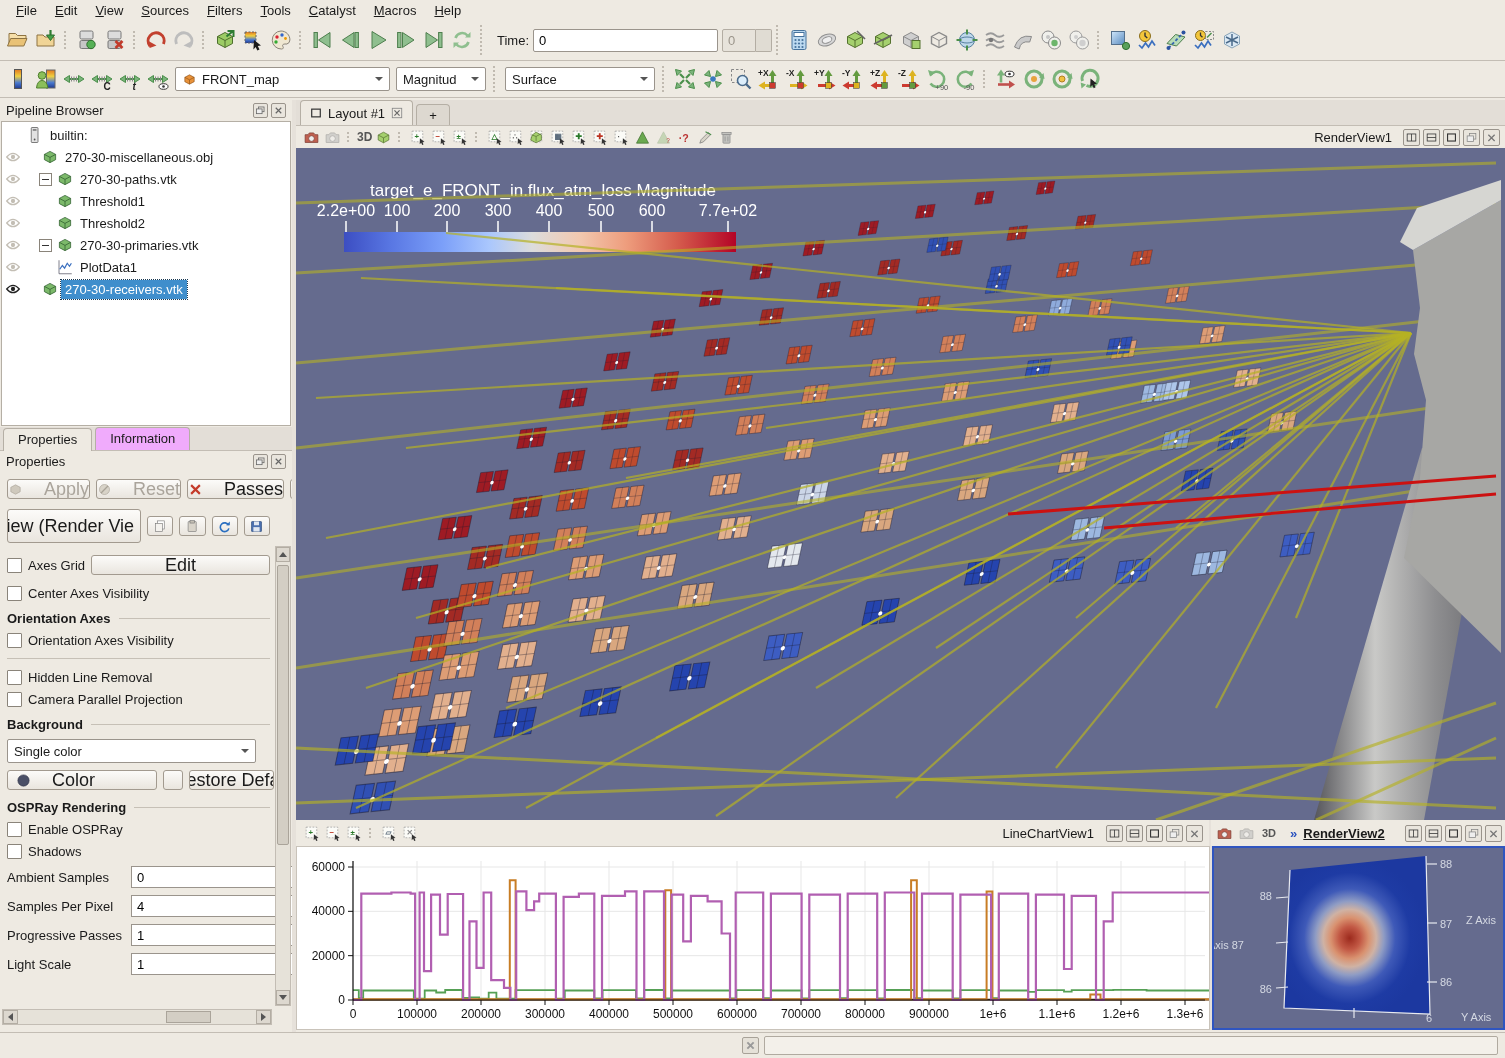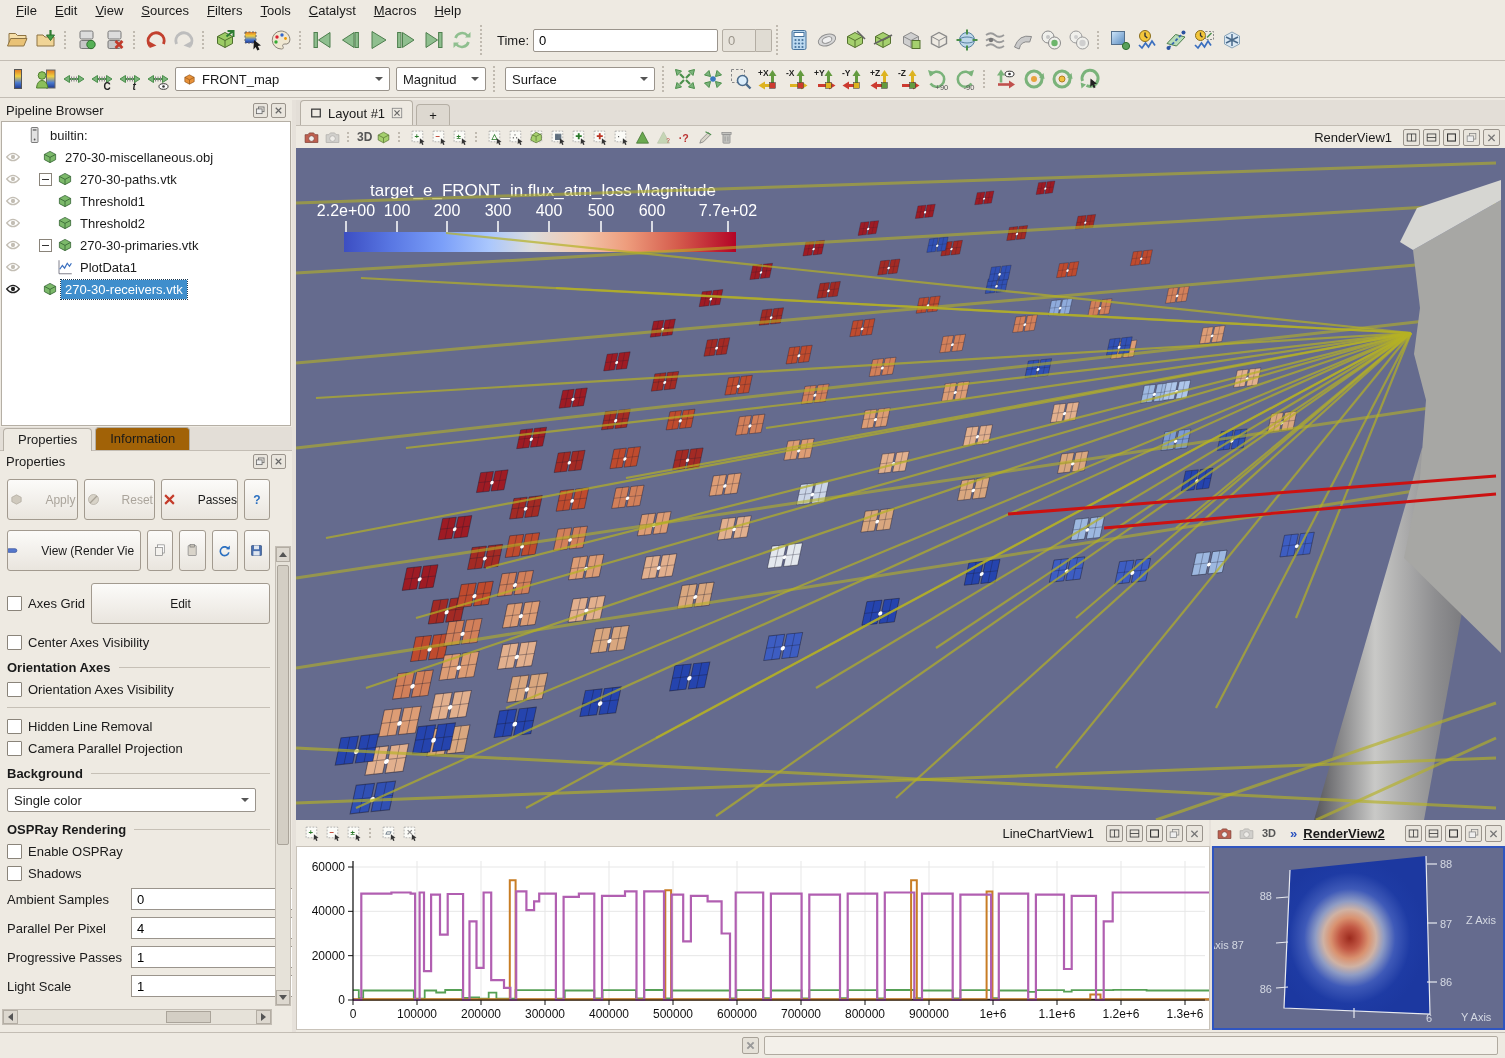--- a/index.html
+++ b/index.html
@@ -37,26 +37,26 @@
   .teye svg { width:16px; height:16px; }
   .texp { width:13px; height:13px; flex:none; border:1px solid #8a847a; background:#fff; position:relative; margin-right:2px; }
   .texp:after { content:""; position:absolute; left:2px; right:2px; top:5px; border-top:1px solid #333; }
   .tspacer { width:15px; flex:none; }
   .tico { width:22px; display:flex; justify-content:center; flex:none; }
   .tico svg { width:18px; height:18px; }
   .tlab { padding:2px 4px; white-space:nowrap; }
   .trow.sel .tlab { background:#3f8ecc; color:#fff; outline:1px dotted #1a3a55; }
 
   .tabsrow { position:absolute; left:0; top:427px; width:292px; height:24px; display:flex; align-items:flex-end; background:#e3ded7; border-bottom:1px solid #c3bdb4; }
-  .ptab { padding:3px 14px 4px; border:1px solid #b5afa5; border-bottom:none; border-radius:4px 4px 0 0; background:#a16207; margin-left:3px; }
+  .ptab { padding:3px 14px 4px; border:1px solid #b5afa5; border-bottom:none; border-radius:4px 4px 0 0; background:#f0abfc; margin-left:3px; }
   .ptab.active { background:#eeeae2; position:relative; top:1px; }
 
   .props { position:absolute; left:0; top:451px; width:292px; height:579px; background:#eeeae2; overflow:hidden; }
   .prow { display:flex; align-items:center; margin:7px 22px 0 7px; gap:6px; }
-  .btn { border:1px solid #a29a8f; border-radius:3px; background:linear-gradient(#fcfbf9,#e9e5de); display:flex; align-items:center; justify-content:center; gap:21px; height:41px; font-size:12px; }
+  .btn { border:1px solid #a29a8f; border-radius:3px; background:linear-gradient(#fcfbf9,#e9e5de); display:flex; align-items:center; justify-content:center; gap:21px; height:20px; font-size:18px; }
   .btn.disabled { color:#aaa49b; }
   .btn svg { width:15px; height:15px; }
   .chk { width:15px; height:15px; background:#fff; border:1px solid #8a847a; border-radius:1px; flex:none; }
   .inp { border:1px solid #9a948c; background:#fff; height:22px; font-size:13px; padding:0 5px; font-family:"Liberation Sans",sans-serif; }
   .sechdr { display:flex; align-items:center; font-weight:bold; margin:10px 22px 0 7px; gap:8px; }
   .sechdr:after { content:""; flex:1; border-top:1px solid #c6c0b6; }
   .hr { border-top:1px solid #c6c0b6; margin:10px 22px 0 7px; }
   .vsb { position:absolute; right:1px; top:95px; bottom:24px; width:16px; background:#e6e2d9; border:1px solid #c3bdb4; }
   .vsb .sarr { position:absolute; left:0; right:0; height:15px; background:#ddd8cf; border:1px solid #b3ada3; display:flex; align-items:center; justify-content:center; }
   .vsb .thumb { position:absolute; left:1px; right:1px; top:18px; height:280px; background:#d3cec4; border:1px solid #aaa49a; border-radius:2px; }
@@ -848,40 +848,52 @@
   <div class="sechdr">
       <span>Background</span>
     </div>
 
   <div class="prow" style="margin-right:36px">
     <span class="combo" style="flex:1;margin:0">
         <span>Single color</span>
         <span class="arr"></span>
       </span>
   </div>
+  <div class="prow" style="margin-right:18px">
+    <span class="btn" style="width:150px;justify-content:flex-start;padding:0 8px">
+        <svg viewBox="0 0 24 24">
+          <circle cx="12" cy="12" r="9" fill="#4a4f66" stroke="#2c3044"></circle>
+        </svg>
+        <span>Color</span>
+      </span>
+    <span class="btn" style="width:20px">
+        <span class="arr" style="margin:0;border-top-color:#333"></span>
+      </span>
+    <span class="btn" style="flex:1;overflow:hidden;white-space:nowrap">Restore Defau</span>
+  </div>
 
   <div class="sechdr">
       <span>OSPRay Rendering</span>
     </div>
 
   <div class="prow">
     <span class="chk"></span>
     <span>Enable OSPRay</span>
   </div>
   <div class="prow">
     <span class="chk"></span>
     <span>Shadows</span>
   </div>
 
   <div class="prow" style="margin-right:27px">
     <span style="width:118px;flex:none">Ambient Samples</span>
     <input class="inp" style="flex: 1 1 0%;" value="0">
   </div>
   <div class="prow" style="margin-right:18px">
-    <span style="width:118px;flex:none">Parallel Per Pixel</span>
+    <span style="width:118px;flex:none">Samples Per Pixel</span>
     <input class="inp" style="flex: 1 1 0%;" value="4">
   </div>
   <div class="prow" style="margin-right:15px">
     <span style="width:118px;flex:none">Progressive Passes</span>
     <input class="inp" style="flex: 1 1 0%;" value="1">
   </div>
   <div class="prow" style="margin-right:18px">
     <span style="width:118px;flex:none">Light Scale</span>
     <input class="inp" style="flex: 1 1 0%;" value="1">
   </div>

